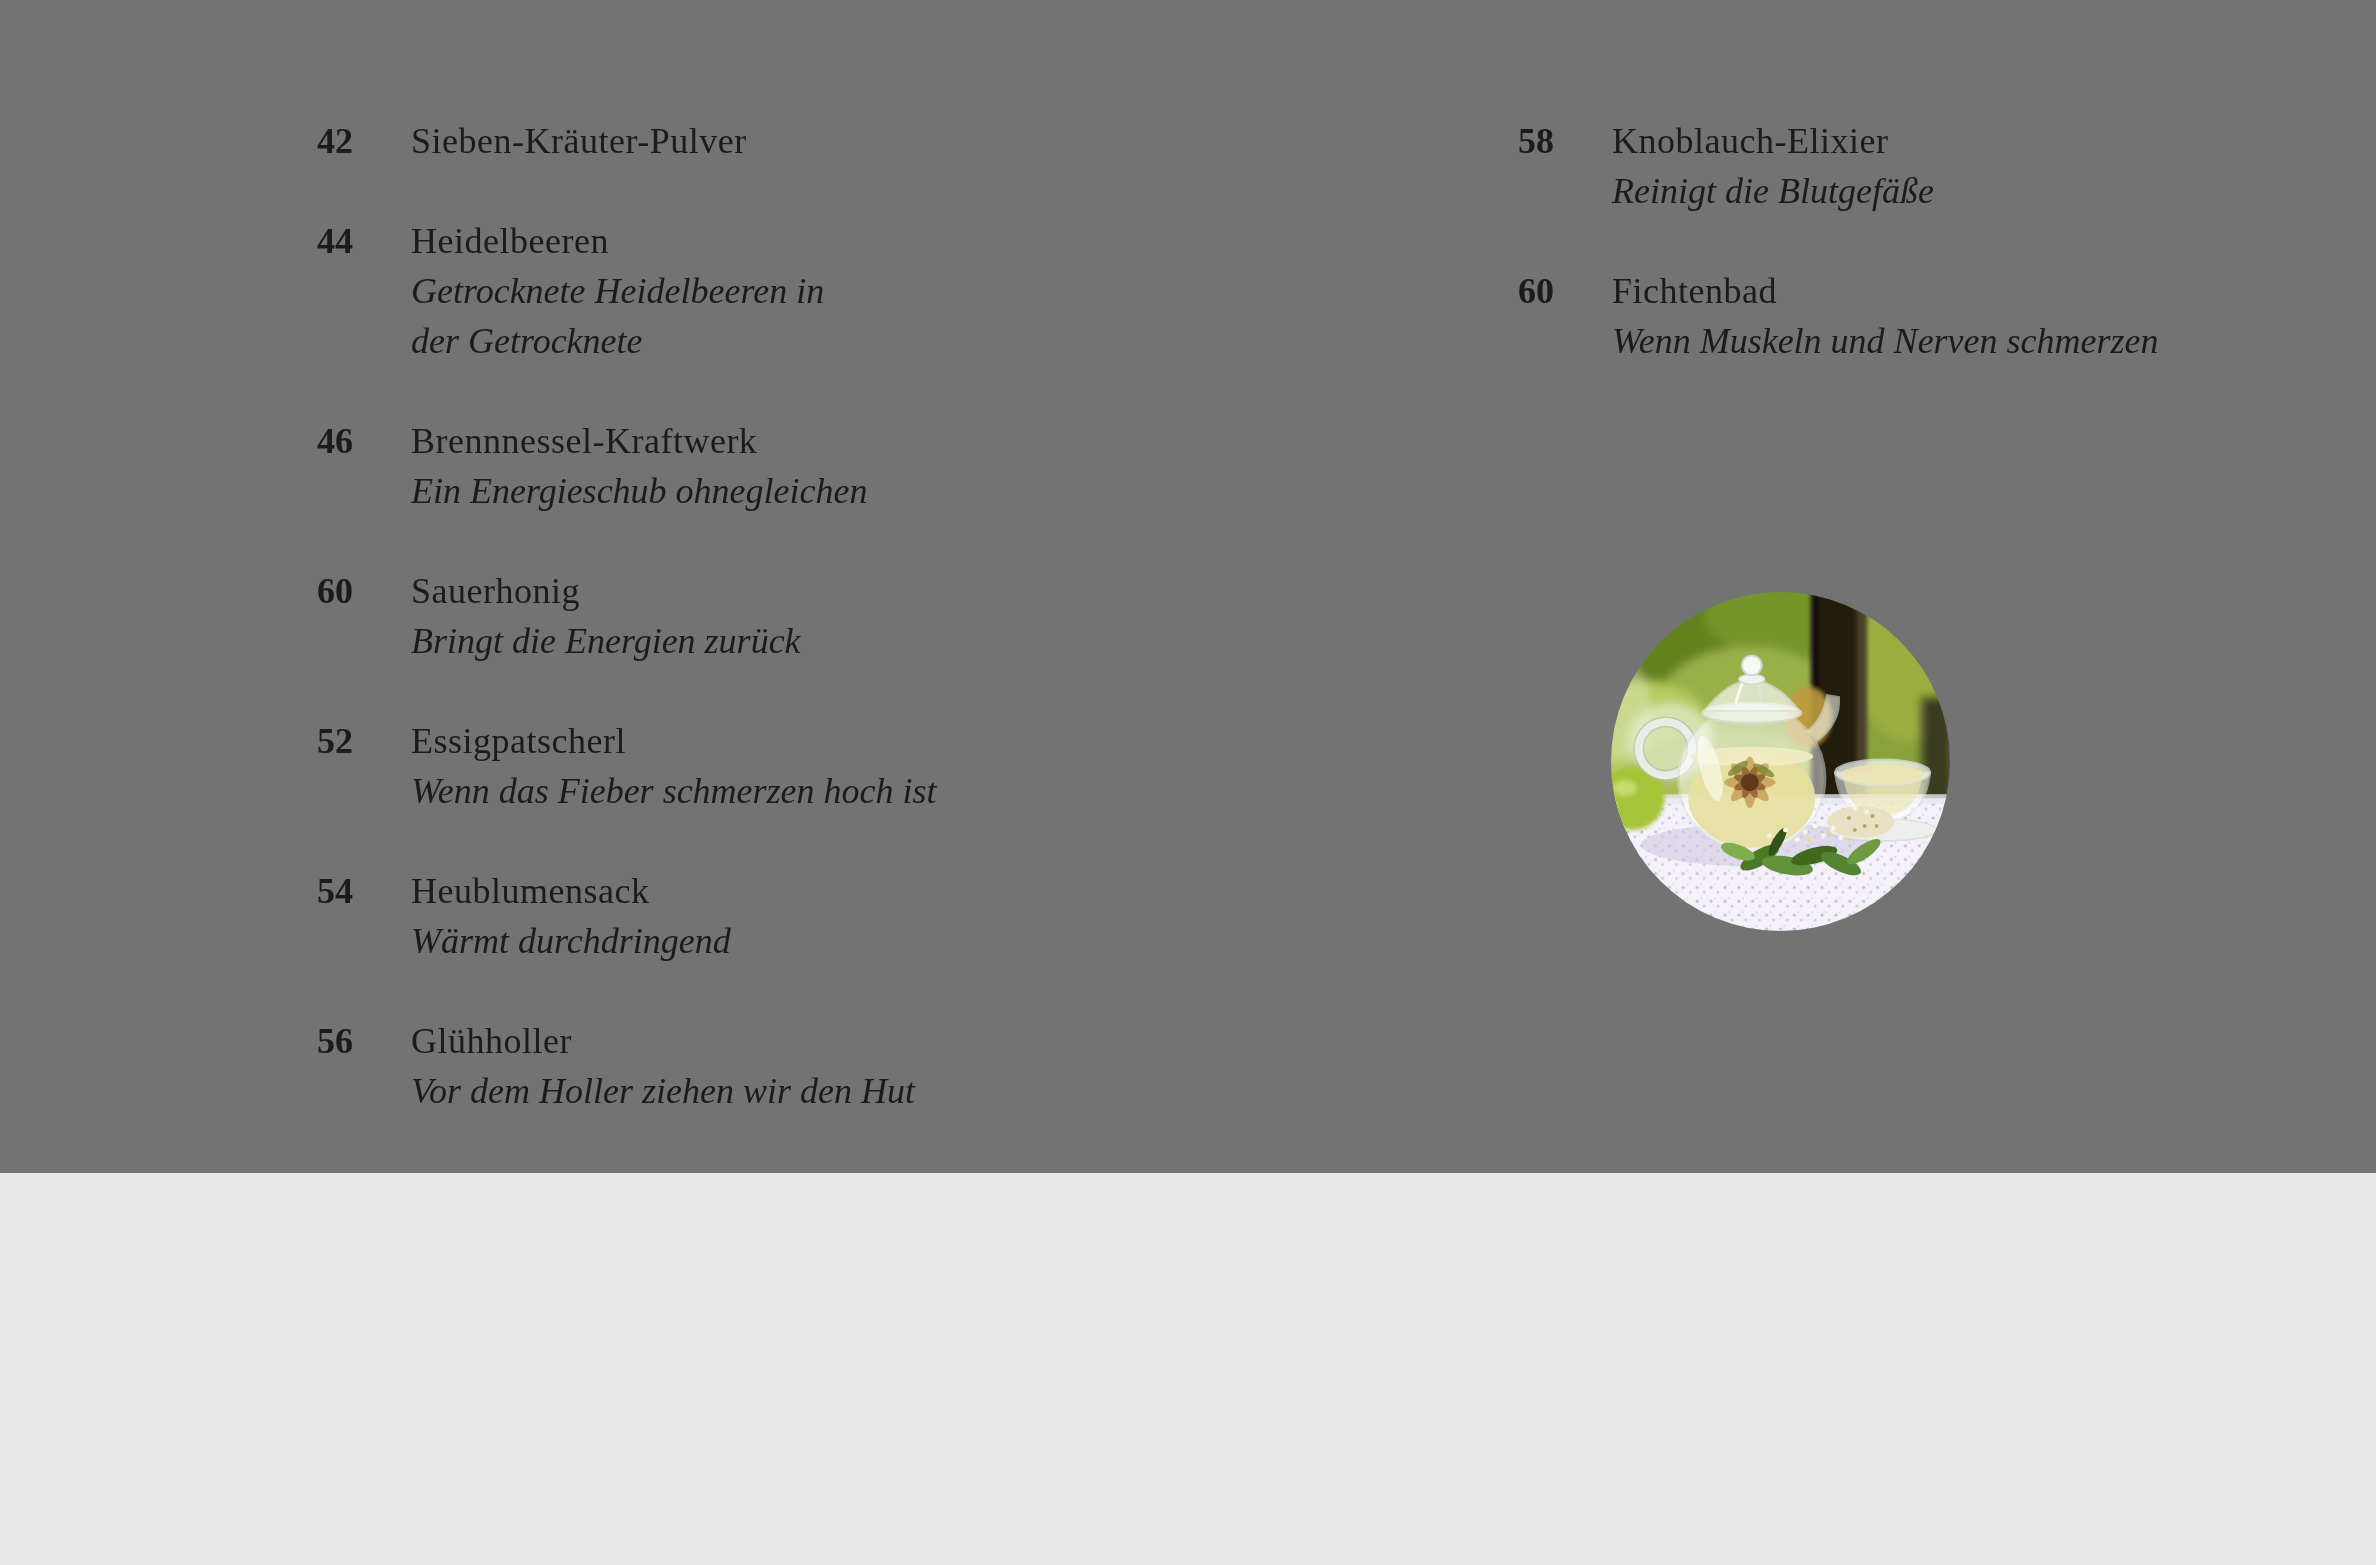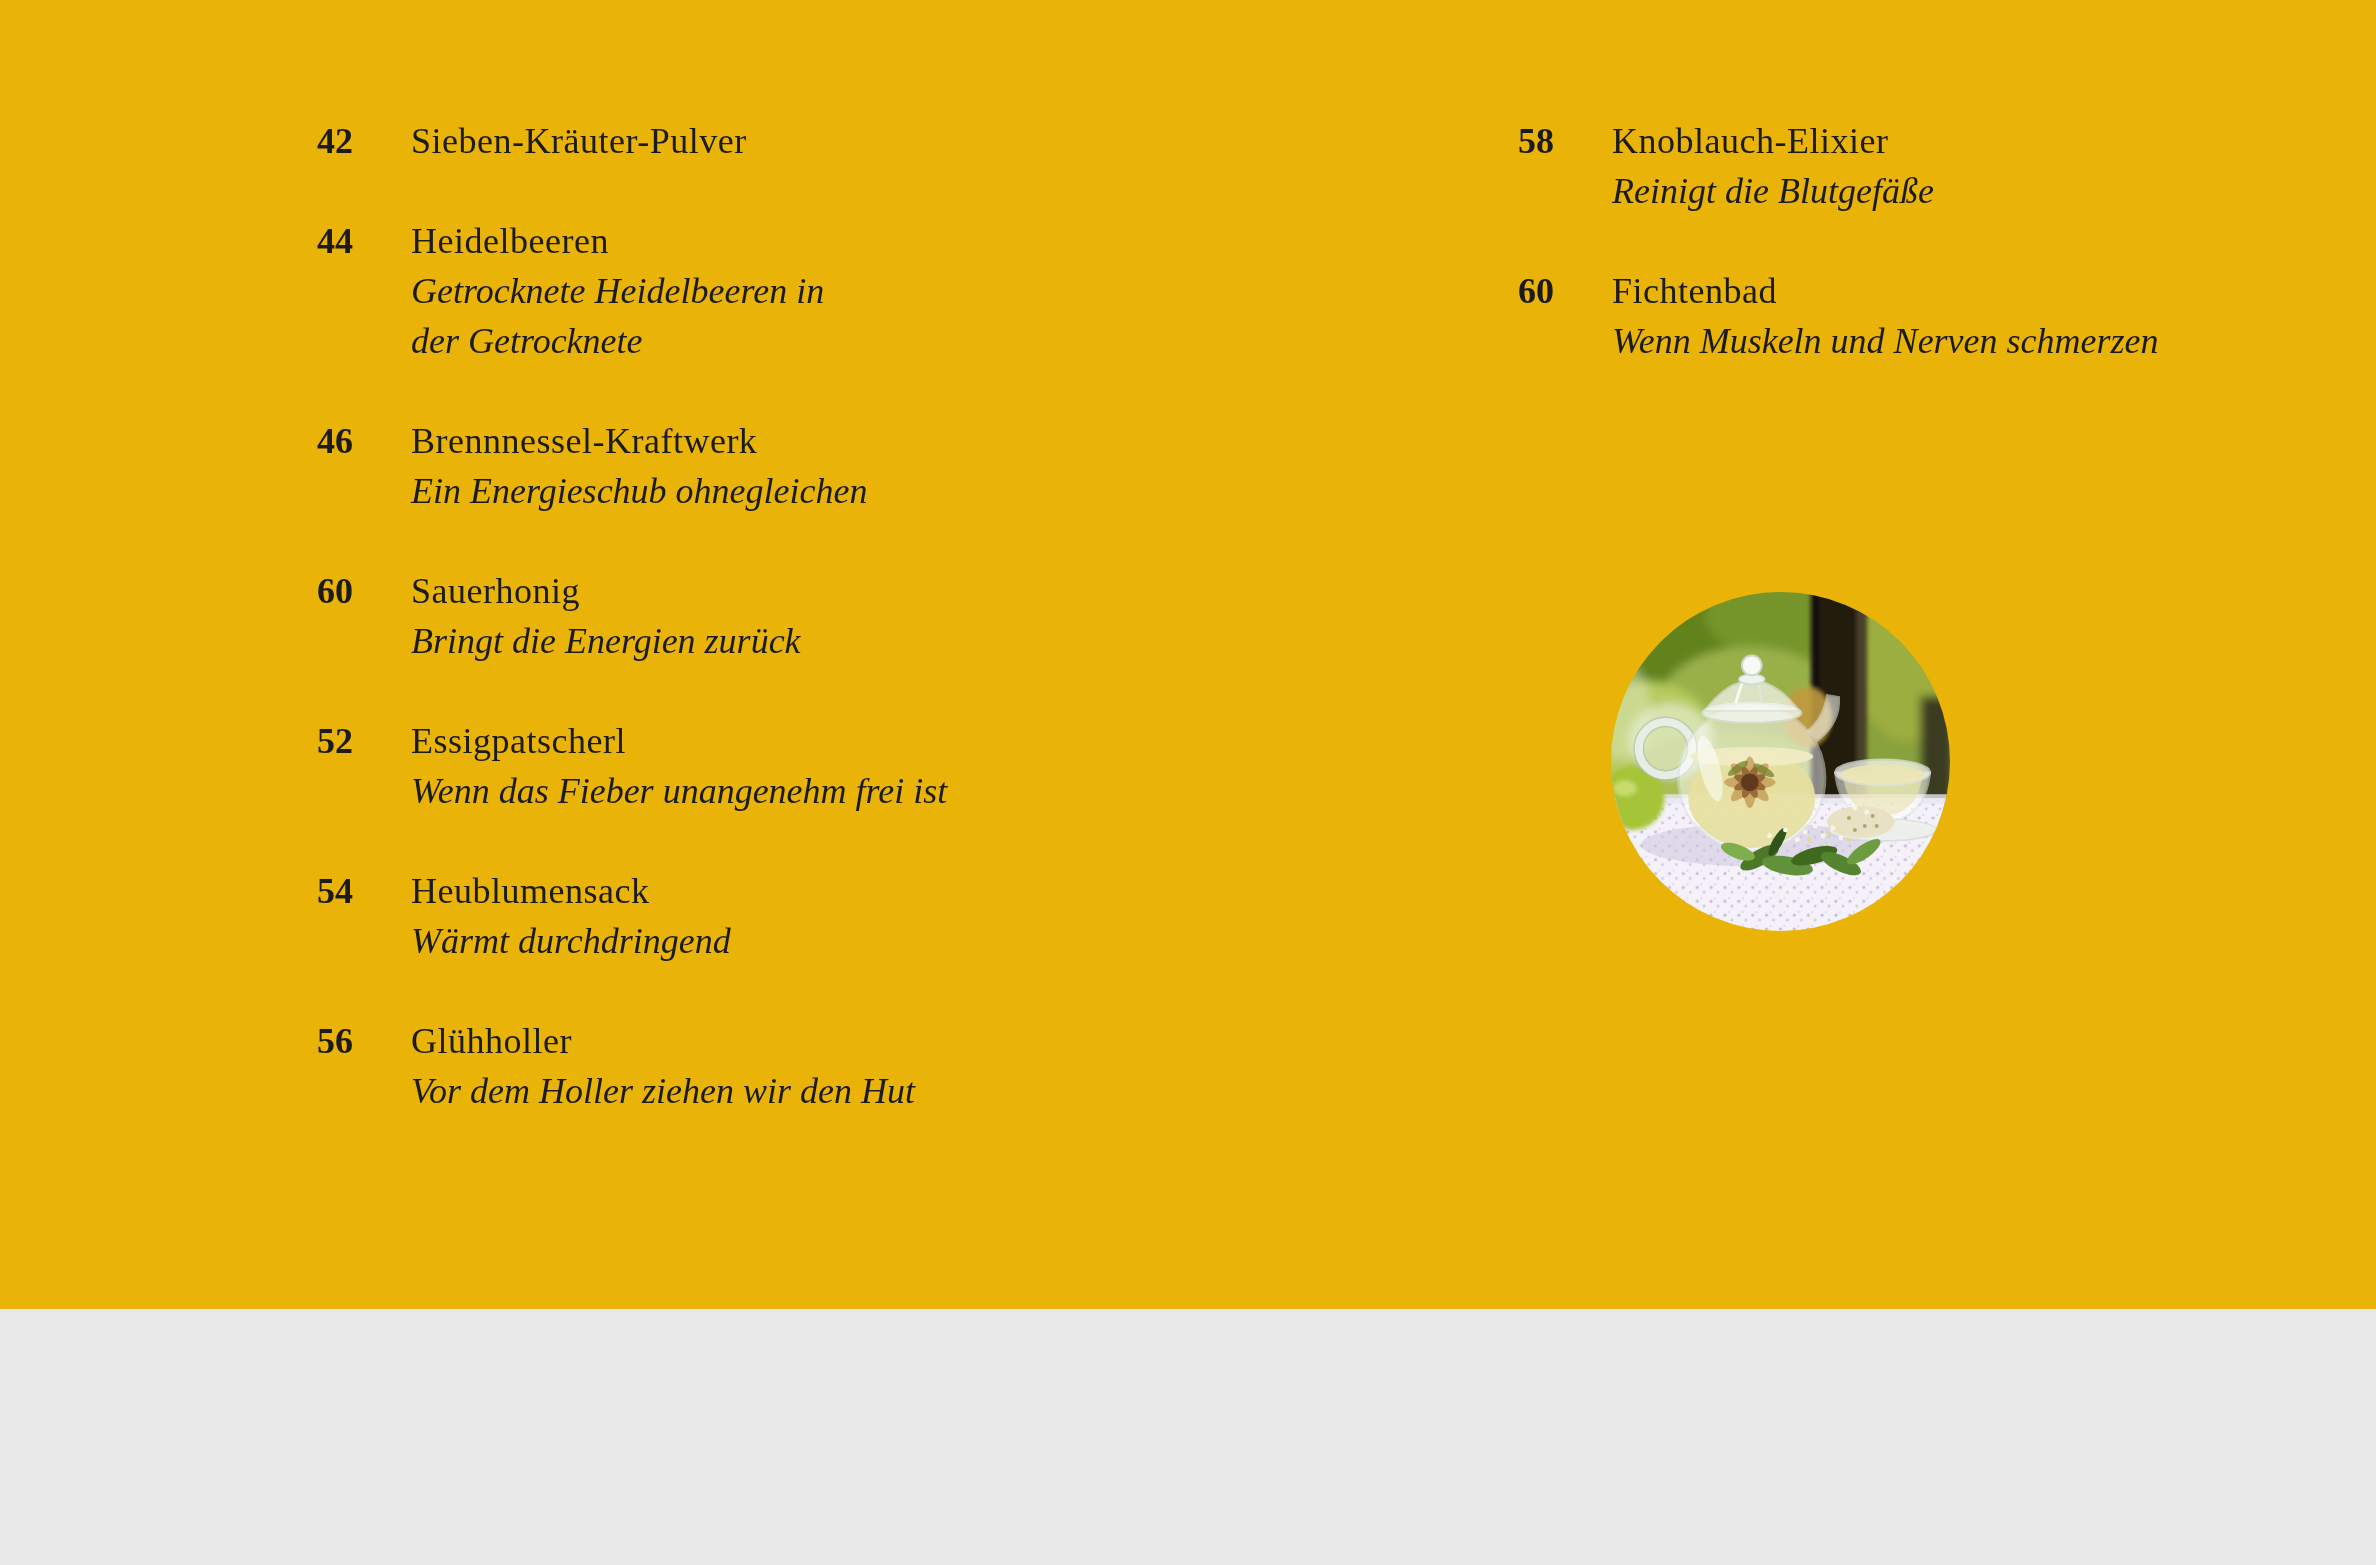--- a/index.html
+++ b/index.html
@@ -1,20 +1,20 @@
 <!DOCTYPE html>
 <html><head>
 <meta charset="utf-8">
 <style>
   html, body { margin: 0; padding: 0; background: #e8e8e8; }
   .spread {
     position: relative;
     width: 2376px;
-    height: 1309px;
-    background: #eab308;
+    height: 1173px;
+    background: #737373;
     font-family: "Liberation Serif", "DejaVu Serif", serif;
     color: #1b1b1b;
     overflow: hidden;
     margin: 0 auto;
   }
   .page {
     position: absolute;
     top: 0;
     width: 1188px;
     height: 1565px;
@@ -119,21 +119,21 @@
           <div class="title">Sauerhonig</div>
           <div class="subline">Bringt die Energien zurück</div>
 
         </div>
       </div>
 
       <div class="entry">
         <div class="num">52</div>
         <div class="txt">
           <div class="title">Essigpatscherl</div>
-          <div class="subline">Wenn das Fieber unangenehm frei ist</div>
+          <div class="subline">Wenn das Fieber schmerzen hoch ist</div>
 
         </div>
       </div>
 
       <div class="entry">
         <div class="num">54</div>
         <div class="txt">
           <div class="title">Heublumensack</div>
           <div class="subline">Wärmt durchdringend</div>
 

